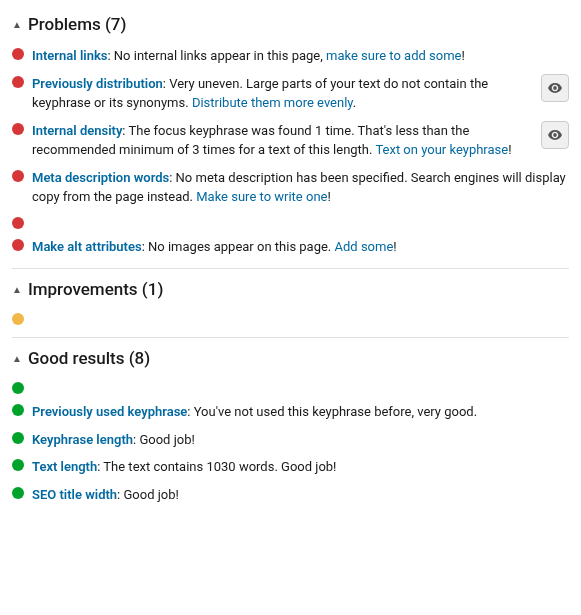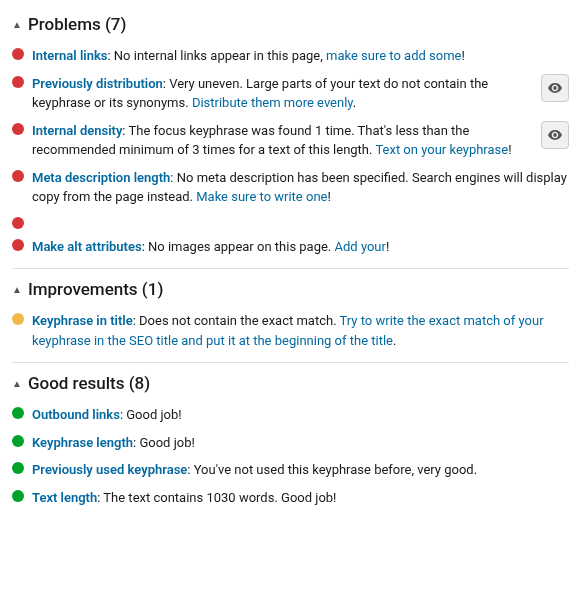--- a/index.html
+++ b/index.html
@@ -127,70 +127,70 @@
           <button class="eye-btn" title="Toggle visibility">
             <svg width="14" height="14" viewBox="0 0 20 14" fill="none" xmlns="http://www.w3.org/2000/svg">
         <path d="M10 0C5.5 0 1.7 2.9 0 7c1.7 4.1 5.5 7 10 7s8.3-2.9 10-7c-1.7-4.1-5.5-7-10-7zm0 11.7c-2.6 0-4.7-2.1-4.7-4.7S7.4 2.3 10 2.3 14.7 4.4 14.7 7 12.6 11.7 10 11.7zm0-7.5C8.6 4.2 7.5 5.3 7.5 7S8.6 9.8 10 9.8 12.5 8.7 12.5 7 11.4 4.2 10 4.2z" fill="#555"></path>
       </svg>
           </button>
         </div>
       </li>
       <li class="item">
         <span class="dot dot-red"></span>
         <div class="item-with-eye">
-          <span class="item-text"><a href="#" class="item-link">Meta description length</a>: No meta description has been specified. Search engines will display copy from the page instead. <a href="#">Make sure to write one</a>!</span>
+          <span class="item-text"><a href="#" class="item-link">Meta description words</a>: No meta description has been specified. Search engines will display copy from the page instead. <a href="#">Make sure to write one</a>!</span>
         </div>
       </li>
       <li class="item">
         <span class="dot dot-red"></span>
       </li>
       <li class="item">
         <span class="dot dot-red"></span>
         <div class="item-with-eye">
-          <span class="item-text"><a href="#" class="item-link">Make alt attributes</a>: No images appear on this page. <a href="#">Add your</a>!</span>
+          <span class="item-text"><a href="#" class="item-link">Make alt attributes</a>: No images appear on this page. <a href="#">Add some</a>!</span>
         </div>
       </li>
     </ul>
     <hr class="divider">
     <div class="section-header">
       <span class="chevron">▲</span>
       <span class="section-title">Improvements (1)</span>
     </div>
     <ul class="items-list">
       <li class="item">
         <span class="dot dot-orange"></span>
-        <div class="item-with-eye">
-          <span class="item-text"><a href="#" class="item-link">Keyphrase in title</a>: Does not contain the exact match. <a href="#">Try to write the exact match of your keyphrase in the SEO title and put it at the beginning of the title</a>.</span>
-        </div>
       </li>
     </ul>
     <hr class="divider">
     <div class="section-header">
       <span class="chevron">▲</span>
       <span class="section-title">Good results (8)</span>
     </div>
     <ul class="items-list">
       <li class="item">
         <span class="dot dot-green"></span>
+      </li>
+      <li class="item">
+        <span class="dot dot-green"></span>
         <div class="item-with-eye">
-          <span class="item-text"><a href="#" class="item-link">Outbound links</a>: Good job!</span>
+          <span class="item-text"><a href="#" class="item-link">Previously used keyphrase</a>: You've not used this keyphrase before, very good.</span>
         </div>
       </li>
       <li class="item">
         <span class="dot dot-green"></span>
         <div class="item-with-eye">
           <span class="item-text"><a href="#" class="item-link">Keyphrase length</a>: Good job!</span>
         </div>
       </li>
       <li class="item">
         <span class="dot dot-green"></span>
         <div class="item-with-eye">
-          <span class="item-text"><a href="#" class="item-link">Previously used keyphrase</a>: You've not used this keyphrase before, very good.</span>
+          <span class="item-text"><a href="#" class="item-link">Text length</a>: The text contains 1030 words. Good job!</span>
         </div>
       </li>
       <li class="item">
         <span class="dot dot-green"></span>
         <div class="item-with-eye">
-          <span class="item-text"><a href="#" class="item-link">Text length</a>: The text contains 1030 words. Good job!</span>
+          <span class="item-text"><a href="#" class="item-link">SEO title width</a>: Good job!</span>
         </div>
       </li>
     </ul>
   </div>
 
 </body></html>

